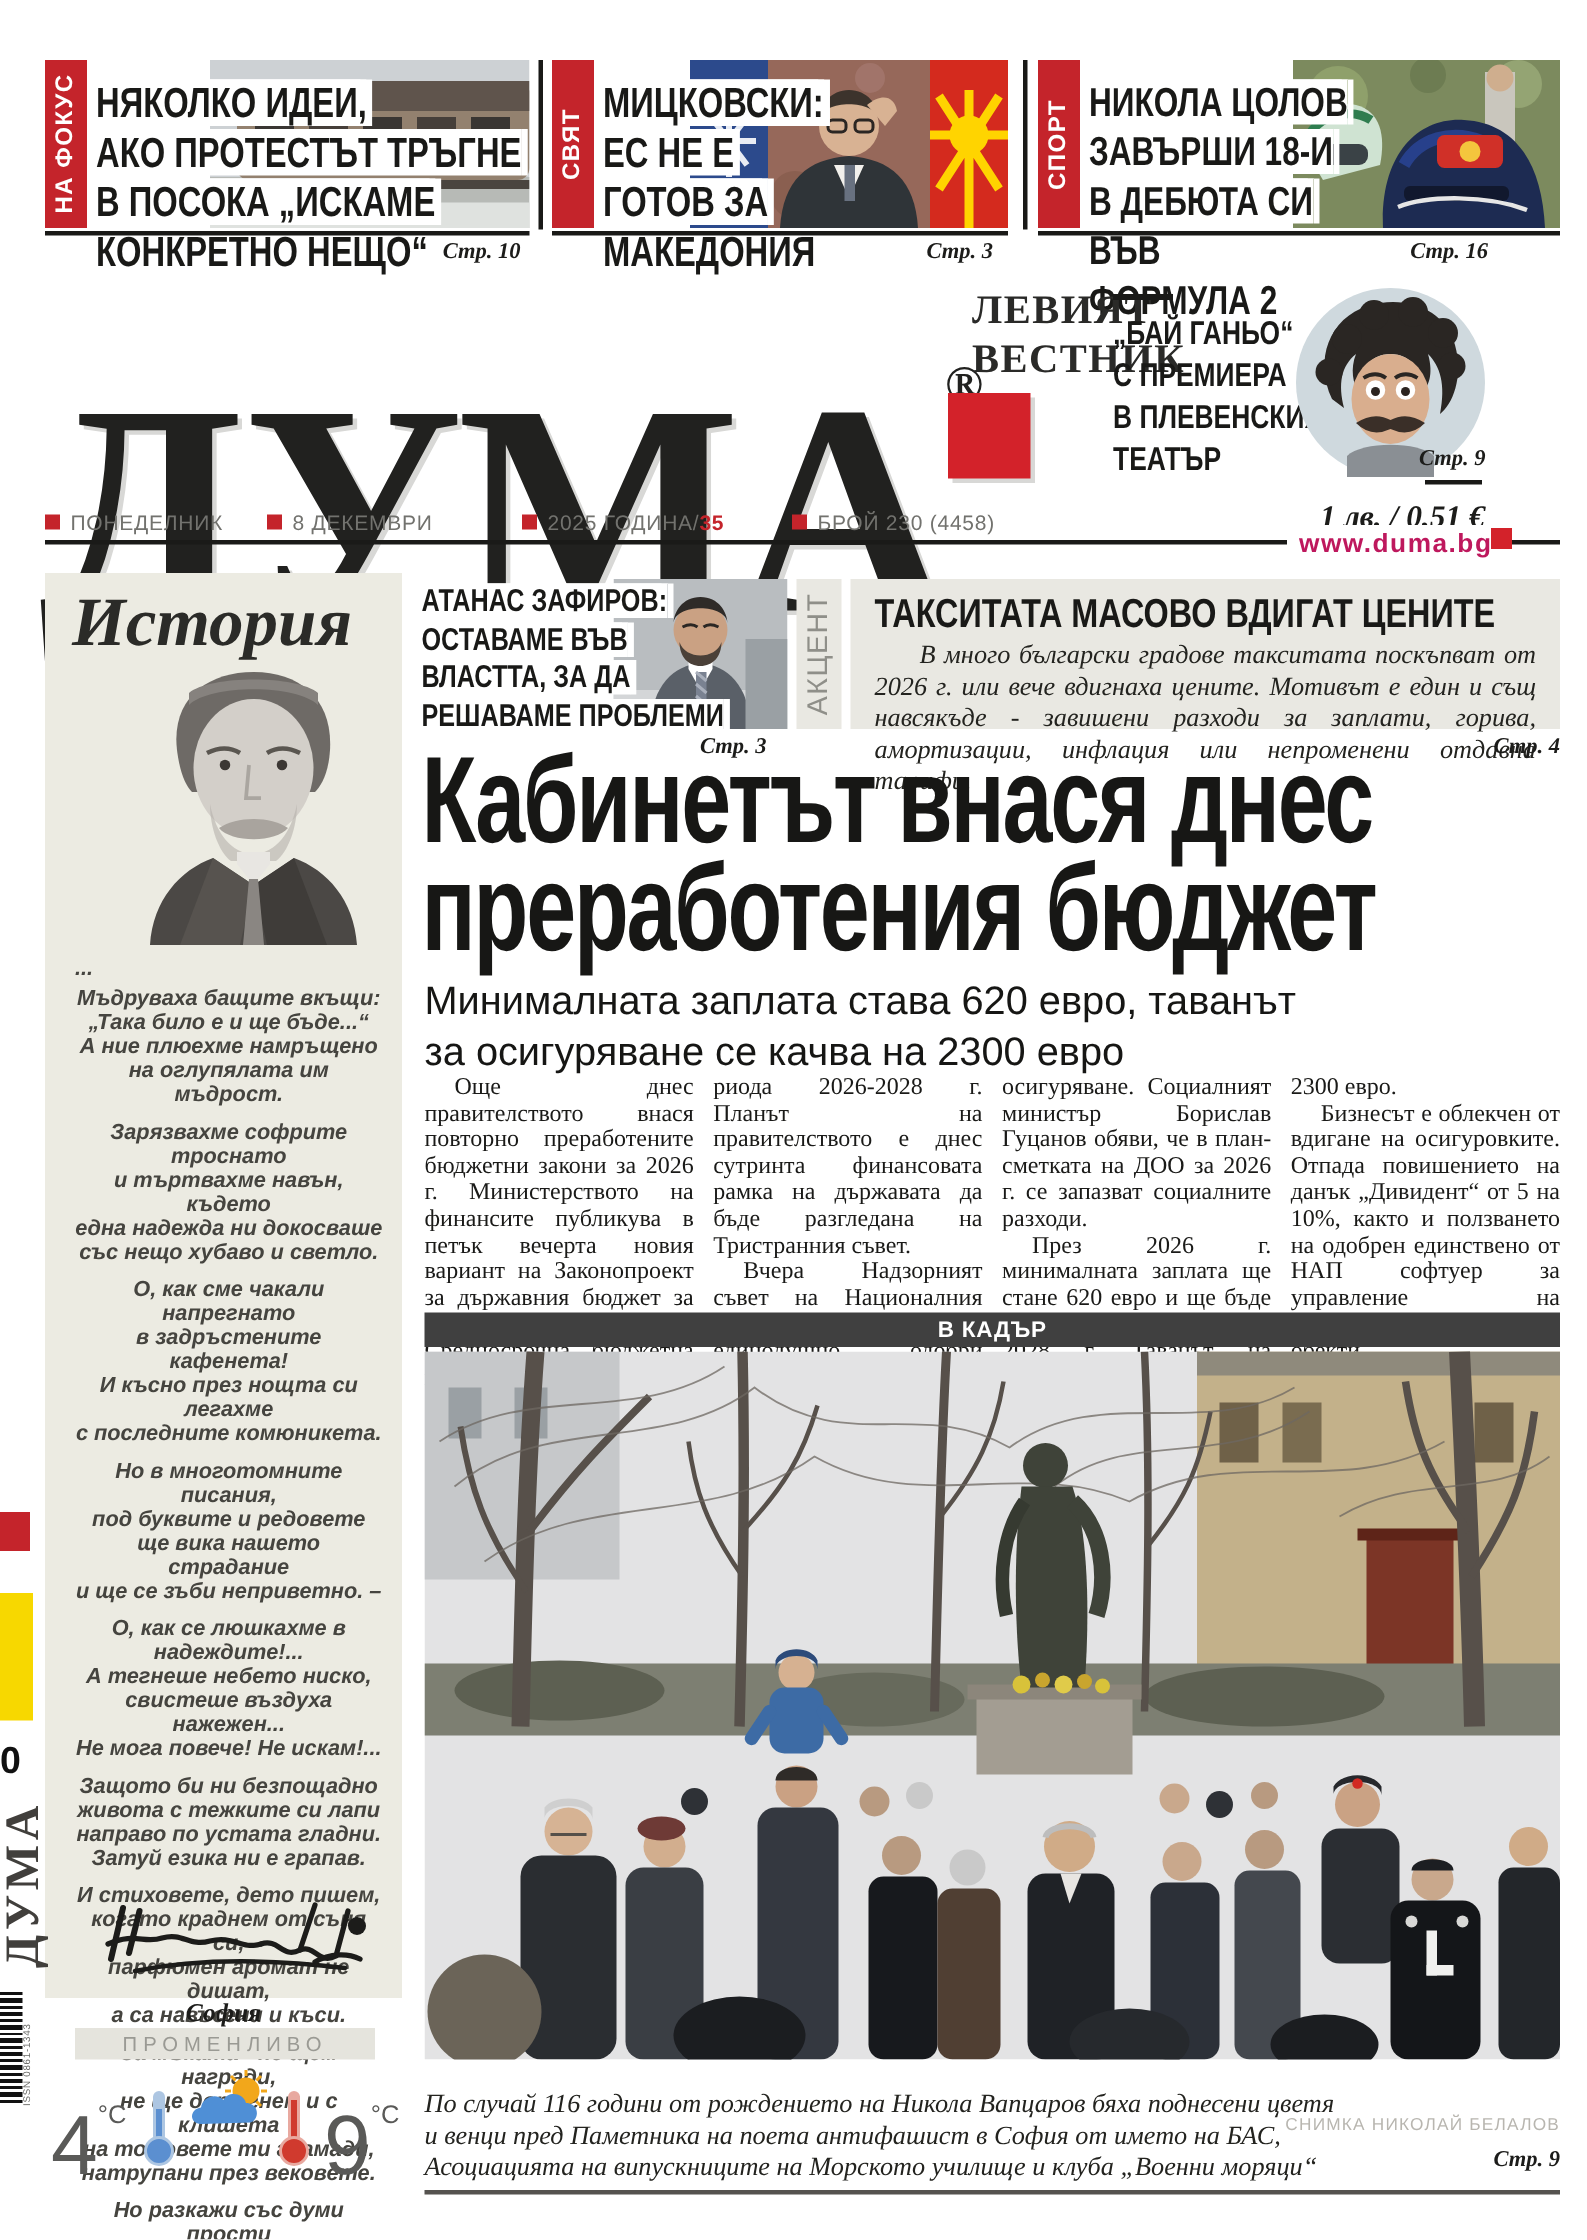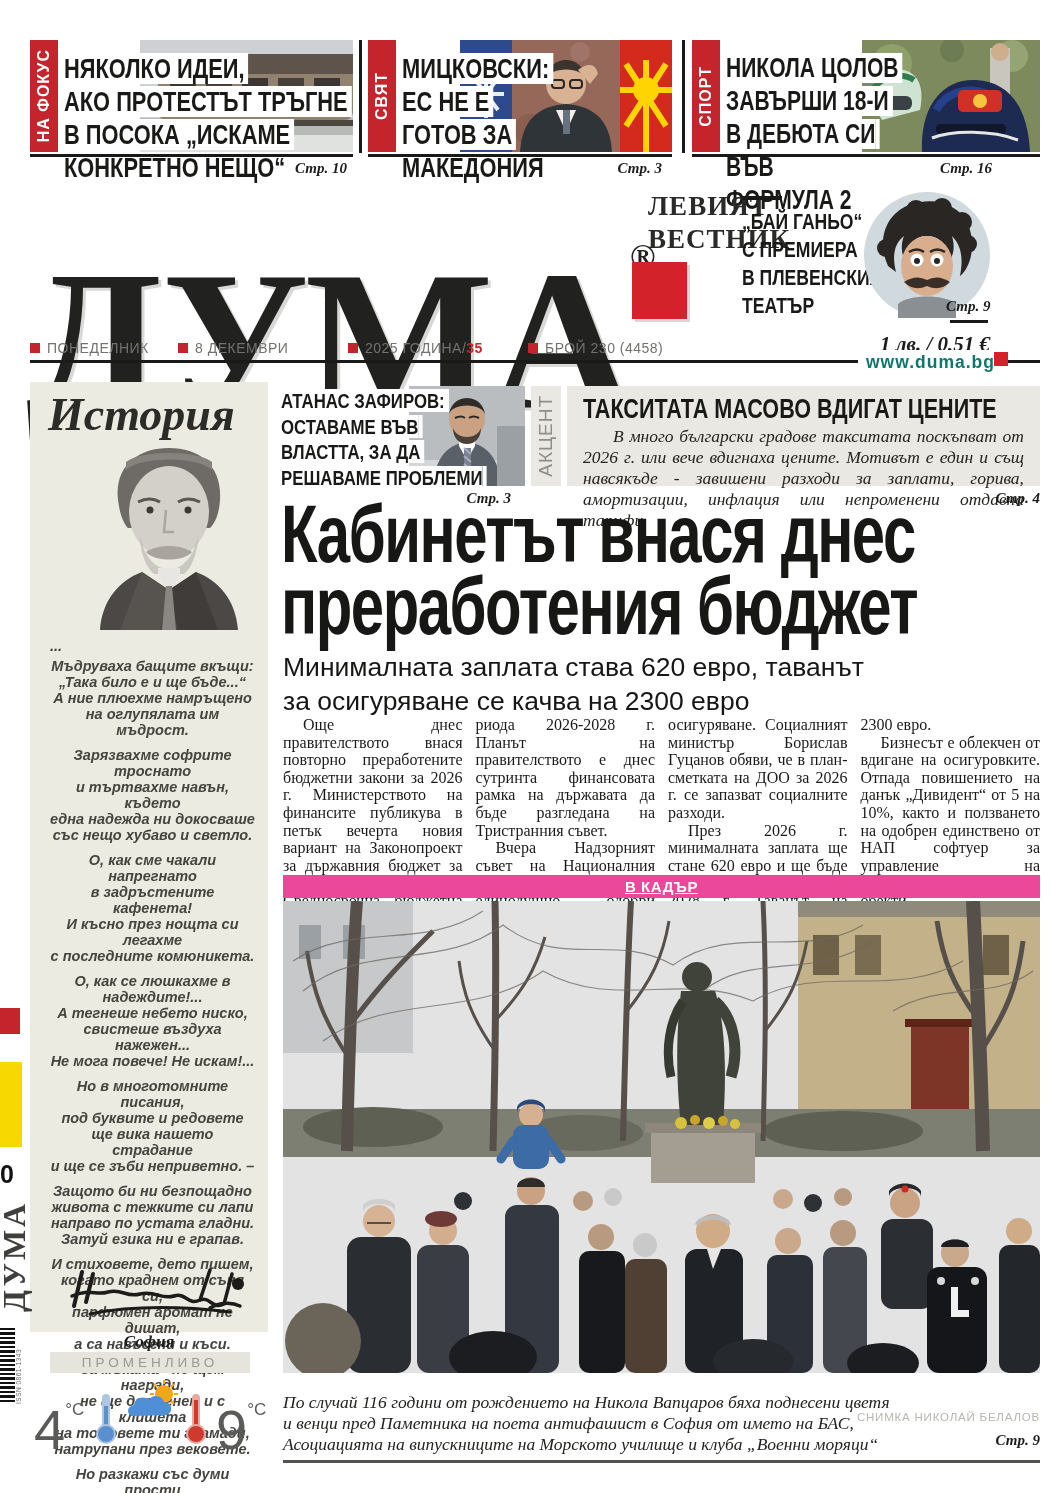--- a/index.html
+++ b/index.html
@@ -51,35 +51,35 @@
   
   .accent-box{background:#e9e8e2;}
   .accent-body{font-style:italic;font-size:17.5px;line-height:21px;text-align:justify;
     color:#23231f;}
   
   .subhead{font-family:"Liberation Sans",sans-serif;font-size:26.5px;line-height:34px;
     color:#161614;}
   .bodytext{font-size:16px;line-height:17.6px;text-align:justify;color:#1a1a18;}
   .bodytext p{margin:0;}
   .bodytext p.ind{text-indent:20px;}
-  .kadar{background:#ec4899;color:#fff;font-family:"Liberation Sans",sans-serif;
-    font-weight:bold;font-size:15px;letter-spacing:.5px;text-align:center;line-height:23px;text-decoration:underline;}
+  .kadar{background:#404040;color:#fff;font-family:"Liberation Sans",sans-serif;
+    font-weight:bold;font-size:15px;letter-spacing:.5px;text-align:center;line-height:23px;}
   .credit{font-family:"Liberation Sans",sans-serif;font-size:11.5px;color:#b8b6b0;
     letter-spacing:.8px;text-align:right;margin-top:33px;}
   .caption{font-style:italic;font-size:17.5px;line-height:21px;color:#23231f;}
   .citysig{font-style:italic;font-weight:bold;font-size:17px;text-align:center;}
   
   .vduma span{writing-mode:vertical-rl;transform:rotate(180deg);
     font-family:"Liberation Serif",serif;font-weight:bold;font-size:32px;
     letter-spacing:3px;color:#413f3c;}
   .issn span{writing-mode:vertical-rl;transform:rotate(180deg);font-family:"Liberation Sans",sans-serif;
     font-size:6.5px;color:#6b6b68;letter-spacing:.5px;}
   .barcode{background:repeating-linear-gradient(180deg,#111 0 2px,#fff 2px 4px,#111 4px 7px,#fff 7px 9px);}
   .website{font-family:"Liberation Sans",sans-serif;font-weight:bold;font-size:17.5px;
-    letter-spacing:1px;color:#0f766e;background:#fff;padding:2px 8px;}
+    letter-spacing:1px;color:#be185d;background:#fff;padding:2px 8px;}
 </style>
 </head>
 <body>
 
 <div class="page">
 
   <div class="abs teaser" style="left:30px;top:40px;width:323px;height:135px">
     <div class="vlabel abs" style="left:0;top:0;width:28px;height:112px">
       <span>НА ФОКУС</span>
     </div>
@@ -262,28 +262,28 @@
 А ние плюехме намръщено
 на оглупялата им мъдрост.</div>
       <div class="poem stanza ml">Зарязвахме софрите троснато
 и търтвахме навън, където
 една надежда ни докосваше
 със нещо хубаво и светло.</div>
       <div class="poem stanza ml">О, как сме чакали напрегнато
 в задръстените кафенета!
 И късно през нощта си легахме
 с последните комюникета.</div>
+      <div class="poem stanza ml">Но в многотомните писания,
+под буквите и редовете
+ще вика нашето страдание
+и ще се зъби неприветно. –</div>
       <div class="poem stanza ml">О, как се люшкахме в надеждите!...
 А тегнеше небето ниско,
 свистеше въздуха нажежен...
 Не мога повече! Не искам!...</div>
-      <div class="poem stanza ml">Но в многотомните писания,
-под буквите и редовете
-ще вика нашето страдание
-и ще се зъби неприветно. –</div>
       <div class="poem stanza ml">Защото би ни безпощадно
 живота с тежките си лапи
 направо по устата гладни.
 Затуй езика ни е грапав.</div>
       <div class="poem stanza ml">И стиховете, дето пишем,
 когато краднем от съня си,
 парфюмен аромат не дишат,
 а са навъсени и къси.</div>
       <div class="poem stanza ml">За мъката - не щем награди,
 не ще дотегнем и с клишета

